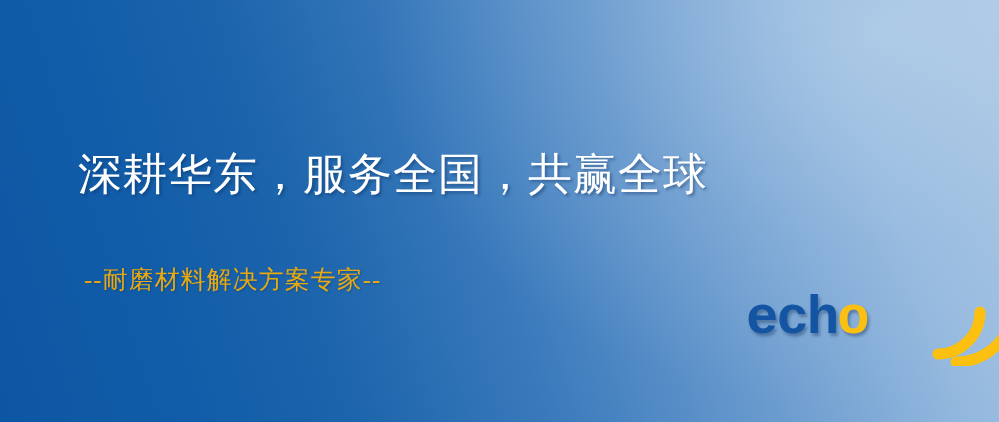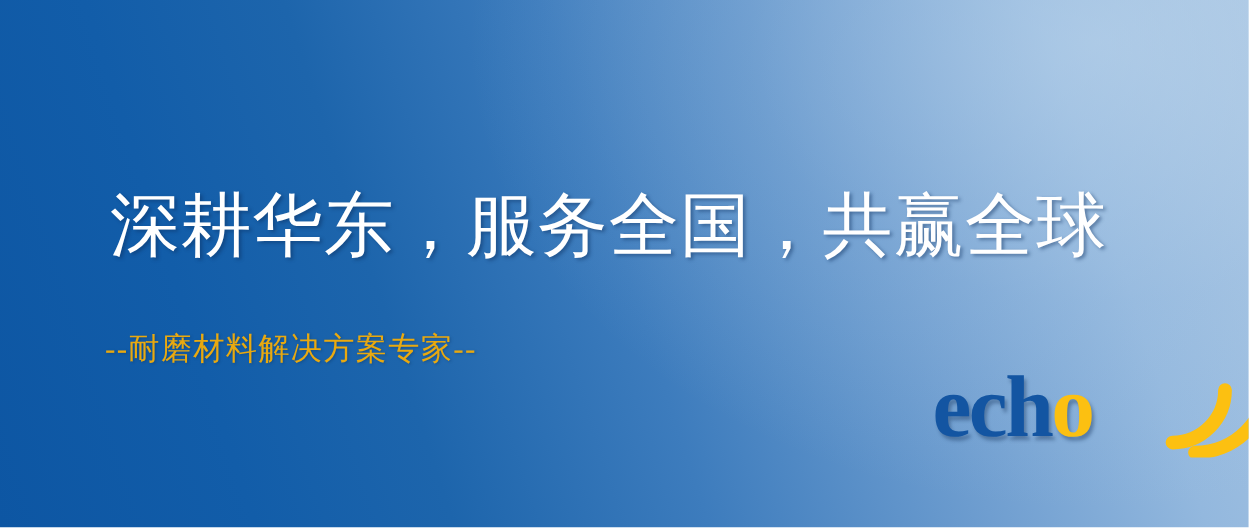--- a/index.html
+++ b/index.html
@@ -35,24 +35,24 @@
     inset: 0;
     background: radial-gradient(ellipse 700px 520px at 88% 8%,
                 rgba(190,214,236,0.55) 0%,
                 rgba(170,200,230,0.22) 40%,
                 rgba(255,255,255,0) 72%);
     pointer-events: none;
   }
 
   .headline {
     position: absolute;
-    left: 88px;
+    left: 78px;
     top: 152px;
     font-family: "Liberation Serif", "DejaVu Serif", serif;
-    font-size: 56px;
+    font-size: 44px;
     line-height: 1.05;
     color: #ffffff;
     letter-spacing: 1px;
     white-space: nowrap;
     text-shadow: 2px 2px 3px rgba(10,45,90,0.45);
   }
 
   .subtitle {
     position: absolute;
     left: 84px;
@@ -78,22 +78,22 @@
     position: absolute;
     left: 0;
     top: 0;
     width: 257px;
     height: 84px;
   }
   .logo-echo {
     position: absolute;
     left: 4px;
     top: -4px;
-    font-family: Liberation Serif, serif;
-    font-size: 70px;
+    font-family: Liberation Mono, monospace;
+    font-size: 54px;
     font-weight: bold;
     letter-spacing: -2px;
     line-height: 1;
     color: #1355a2;
     text-shadow: 2px 3px 3px rgba(20,50,90,0.40);
   }
   .logo-echo .o-yellow {
     color: #fcc011;
   }
   .logo-waves {

